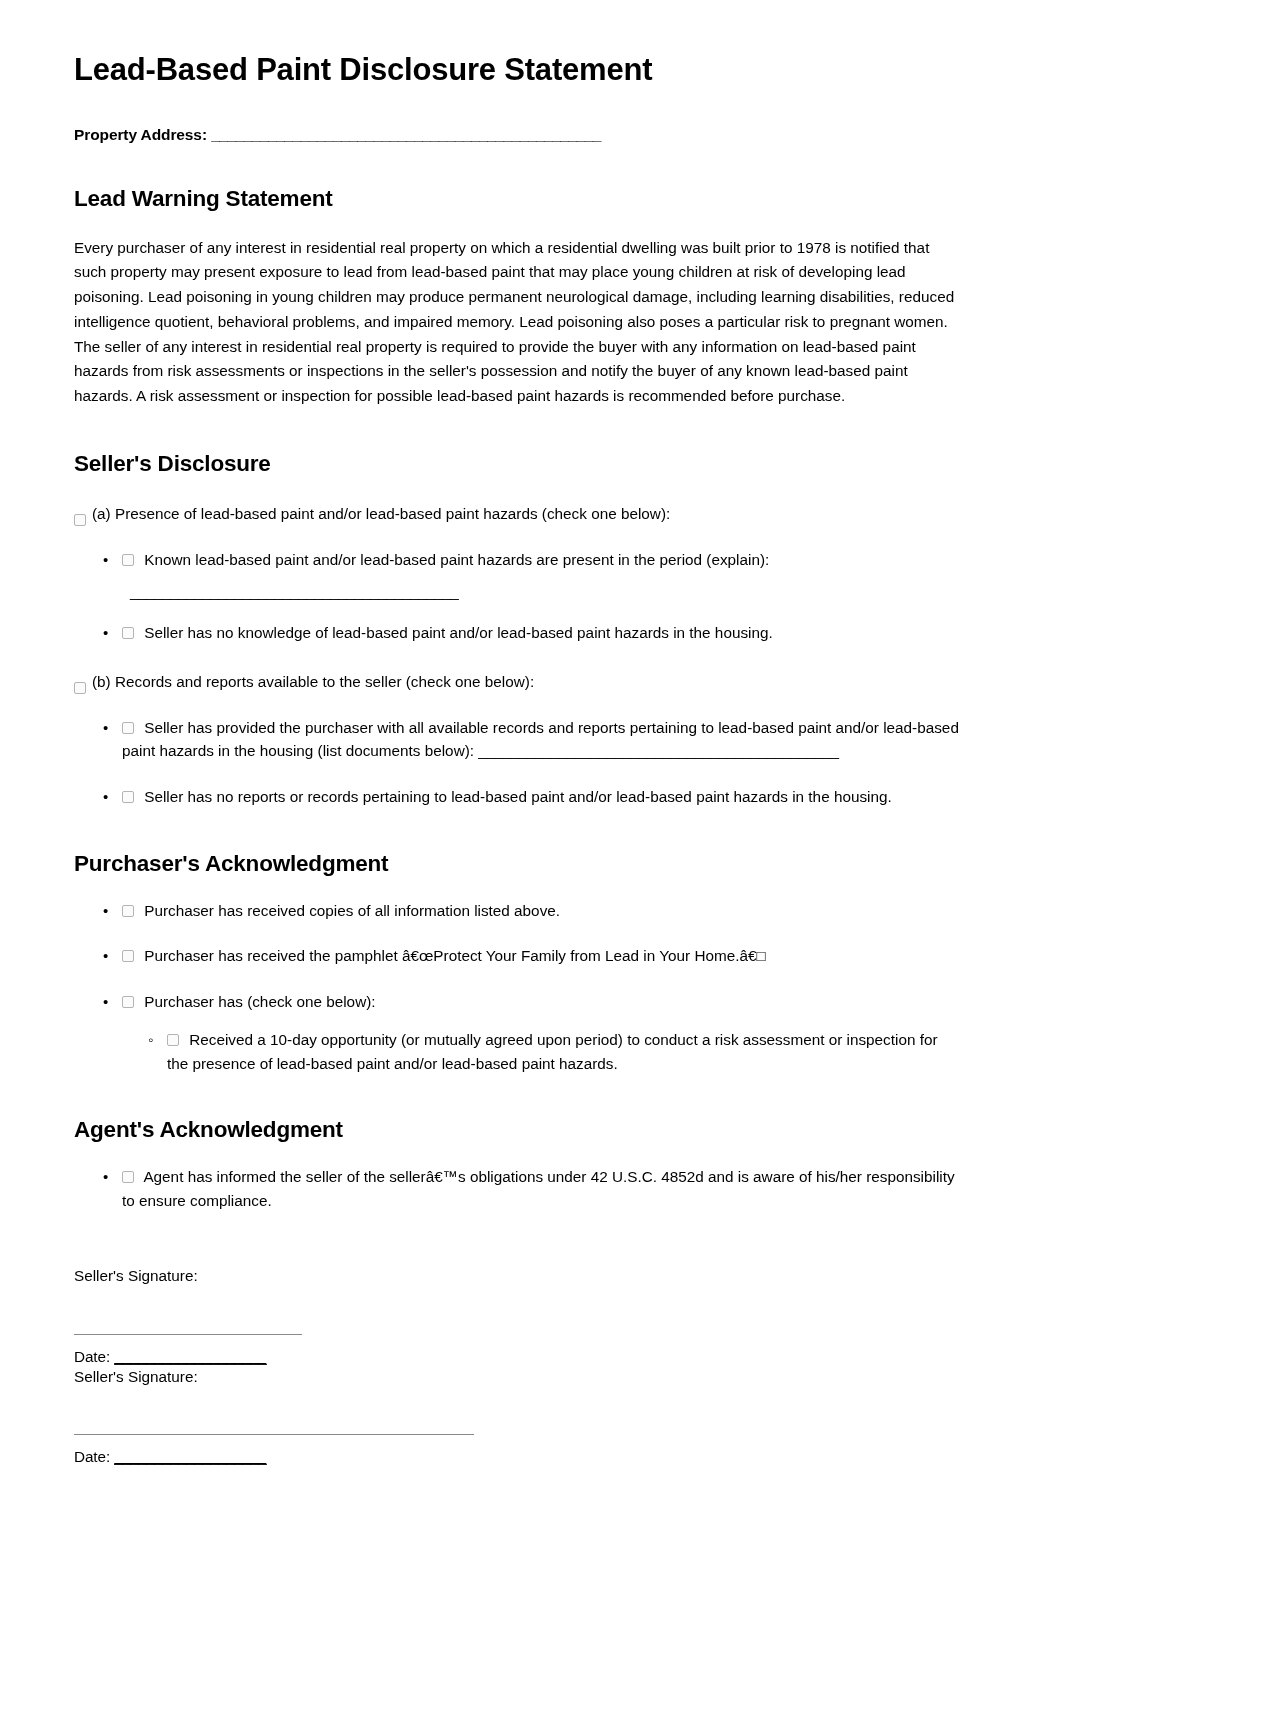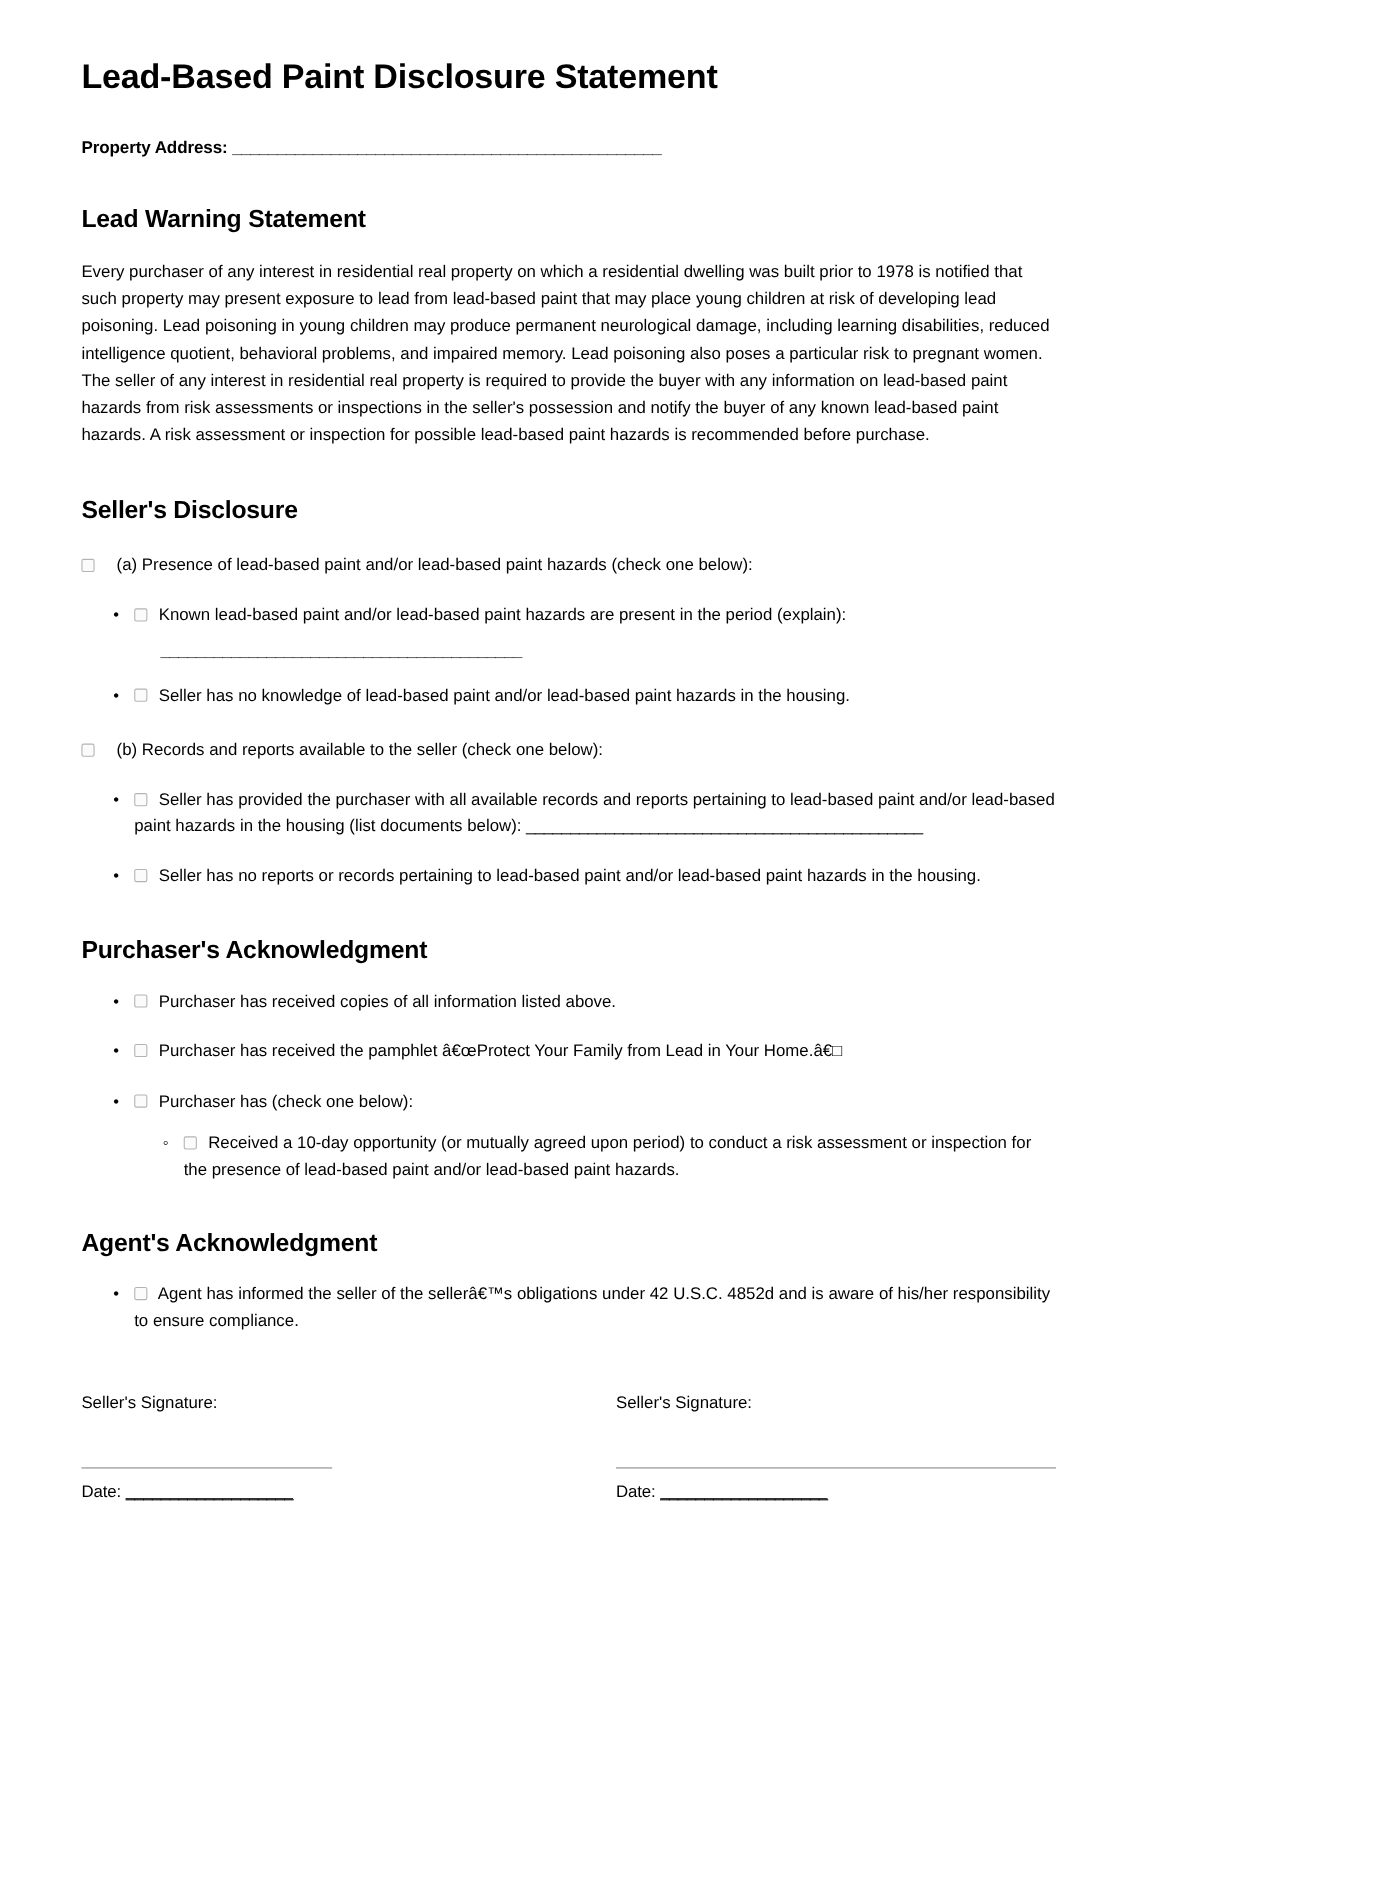--- a/index.html
+++ b/index.html
@@ -72,25 +72,24 @@
     border-radius: 2px;
     margin: 0 6px 0 0;
     padding: 0;
     vertical-align: -1px;
     flex: 0 0 auto;
   }
 
   
   .top-row {
     display: flex;
-    align-items: center;
+    align-items: flex-end;
     font-size: 15.3px;
     line-height: 1.5;
     margin-top: 26px;
-    gap: 14px;
   }
   .top-row .txt { display: inline; }
 
   
   ul.disc-list {
     list-style: none;
     margin: 0;
     padding: 0;
   }
   ul.disc-list > li {
@@ -132,32 +131,32 @@
   ul.circle-list > li.gap { margin-top: 26px; }
 
   .li-inner { display: inline; }
 
   .rule {
     letter-spacing: -0.5px;
   }
   .rule-block {
     display: block;
     margin-top: 12px;
-    margin-left: 24px;
+    margin-left: 8px;
     font-size: 15.3px;
     letter-spacing: -0.5px;
     line-height: 1;
-    font-weight: bold;
   }
 
   
   .sig-wrap {
     display: flex;
     justify-content: space-between;
     margin-top: 52px;
+    flex-direction: column;
   }
   .sig-col {
     width: 400px;
   }
   .sig-col.right { width: 400px; }
   .sig-label {
     font-size: 15.3px;
     line-height: 1.5;
   }
   .sig-line {

